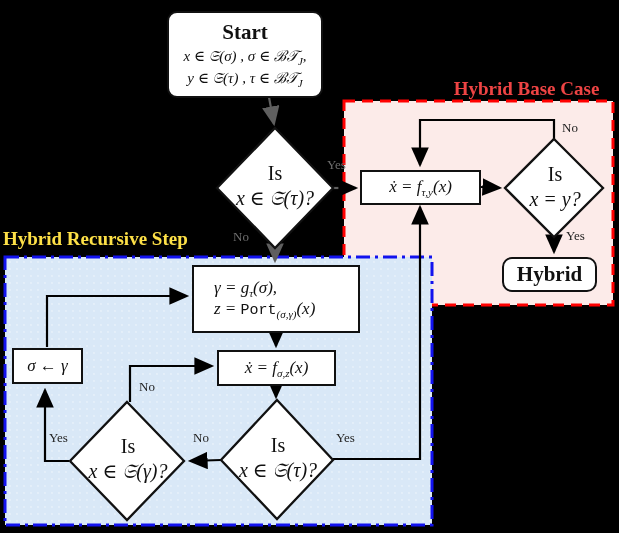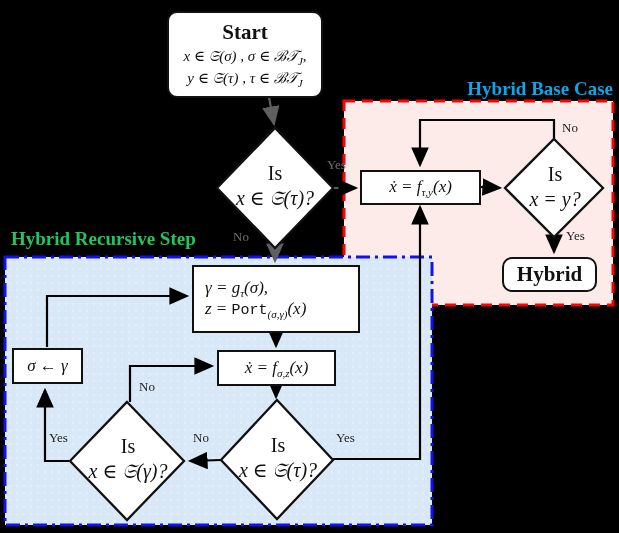--- a/index.html
+++ b/index.html
@@ -68,38 +68,38 @@
     </g>
 
     <g fill="#fff" stroke="#111" stroke-width="2.3" stroke-linejoin="miter">
       <polygon points="275,128 333,188 275,248 217,188"></polygon>
       <polygon points="554,139 603,188 554,237 505,188"></polygon>
       <polygon points="127,402 184,461 127,520 70,461"></polygon>
       <polygon points="277,400 333,460 277,519 221,460"></polygon>
     </g>
   </svg>
 
-  <div class="region-title" style="left:440px;top:78px;width:173px;text-align:right;color:#0ea5e9;">Hybrid Base Case</div>
-  <div class="region-title" style="left:3px;top:228px;color:#22c55e;margin-left:8px;">Hybrid Recursive Step</div>
+  <div class="region-title" style="left:440px;top:78px;width:173px;text-align:center;color:#ef4444;">Hybrid Base Case</div>
+  <div class="region-title" style="left:3px;top:228px;color:#fde047;">Hybrid Recursive Step</div>
 
   <div class="node rounded" style="left:167px;top:4px;width:156px;height:87px;margin-top:7px;">
     <div class="boldtitle">Start</div>
     <div class="mathsm"><span>x ∈ 𝔖(σ) , σ ∈ ℬ𝒯</span><span class="sub">J</span><span>,</span></div>
     <div class="mathsm"><span>y ∈ 𝔖(τ) , τ ∈ ℬ𝒯</span><span class="sub">J</span><span></span></div>
   </div>
 
   <div class="node" style="left:360px;top:170px;width:121px;height:35px;">
     <div class="math"><span>ẋ = f</span><span class="sub">τ,y</span><span>(x)</span></div>
   </div>
 
   <div class="node rounded" style="left:502px;top:257px;width:95px;height:35px;">
     <div class="boldtitle">Hybrid</div>
   </div>
 
-  <div class="node" style="left:192px;top:265px;width:168px;height:68px;align-items:flex-start;padding-left:11px;">
+  <div class="node" style="left:192px;top:265px;width:168px;height:68px;align-items:flex-start;padding-left:20px;">
     <div class="math"><span>γ = g</span><span class="sub">τ</span><span>(σ),</span></div>
     <div class="math"><span>z = </span><span class="mono">Port</span><span class="sub">(σ,γ)</span><span>(x)</span></div>
   </div>
 
   <div class="node" style="left:217px;top:350px;width:119px;height:36px;">
     <div class="math"><span>ẋ = f</span><span class="sub">σ,z</span><span>(x)</span></div>
   </div>
 
   <div class="node" style="left:12px;top:348px;width:71px;height:36px;">
     <div class="math">σ ← γ</div>

